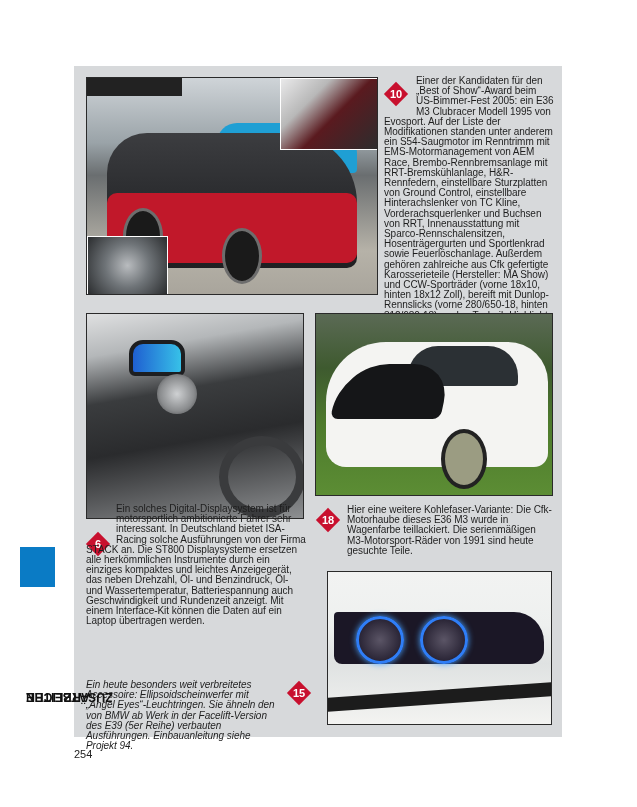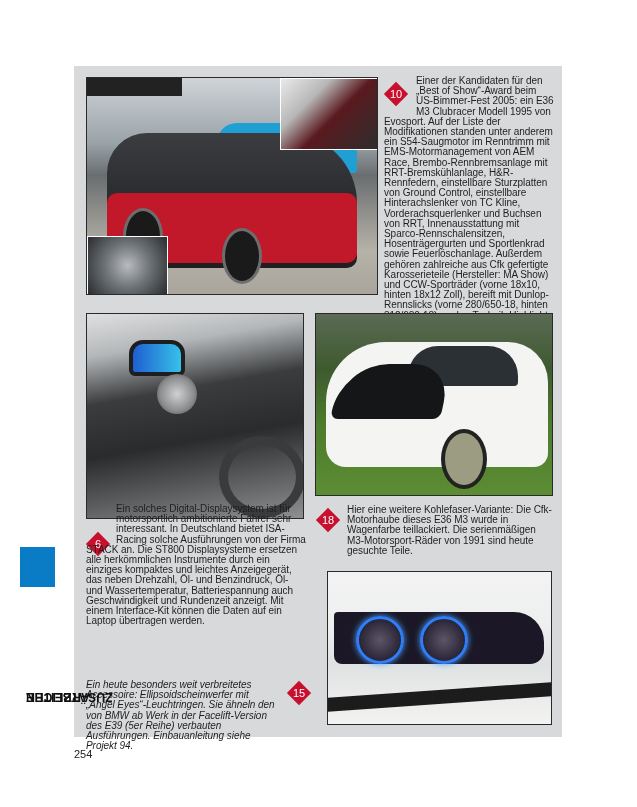--- a/index.html
+++ b/index.html
@@ -23,21 +23,21 @@
   }
   .badge {
     position: absolute; width: 22px; height: 22px;
   }
   .badge .diamond {
     position: absolute; left: 0; top: 0; width: 22px; height: 22px;
     background: #c8102e; transform: rotate(45deg) scale(0.78);
   }
   .badge .num {
     position: absolute; left: 0; top: 0; width: 22px; height: 22px; line-height: 22px;
-    text-align: center; color: #fff; font-weight: normal; font-size: 11px;
+    text-align: center; color: #fff; font-weight: bold; font-size: 11px;
   }
   .side-tab {
     position: absolute; left: 20px; top: 547px; width: 35px; height: 40px; background: #0a7bc5;
   }
   .side-title {
     position: absolute; left: 26px; top: 602px; width: 30px; height: 102px;
   }
   .side-title span {
     position: absolute; left: 0; top: 0; transform-origin: top left;
     transform: translate(0, 102px) rotate(-90deg); white-space: nowrap;

